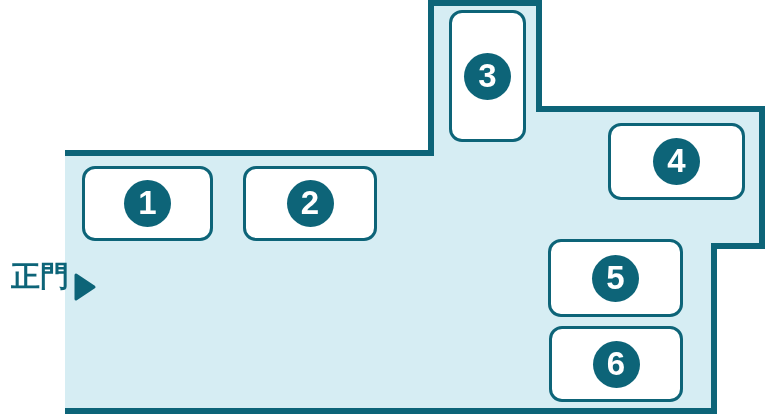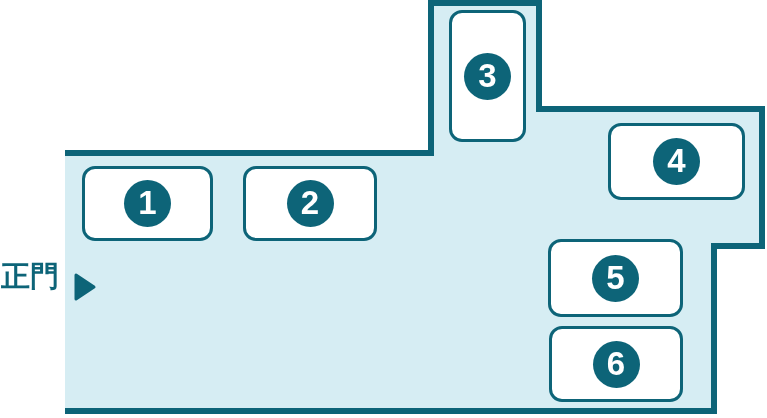--- a/index.html
+++ b/index.html
@@ -37,21 +37,21 @@
     stroke-linejoin: miter;
   }
   .gate-arrow {
     fill: var(--teal);
     stroke: var(--teal);
     stroke-width: 3;
     stroke-linejoin: round;
   }
   .gate-label {
     position: absolute;
-    left: 1px;
+    left: 11px;
     top: 261px;
     color: var(--teal);
     font-size: 29px;
     font-weight: 700;
     line-height: 1.1;
     letter-spacing: 0px;
     font-family: "DejaVu Sans", "Liberation Sans", sans-serif;
     white-space: nowrap;
   }
   .building {

